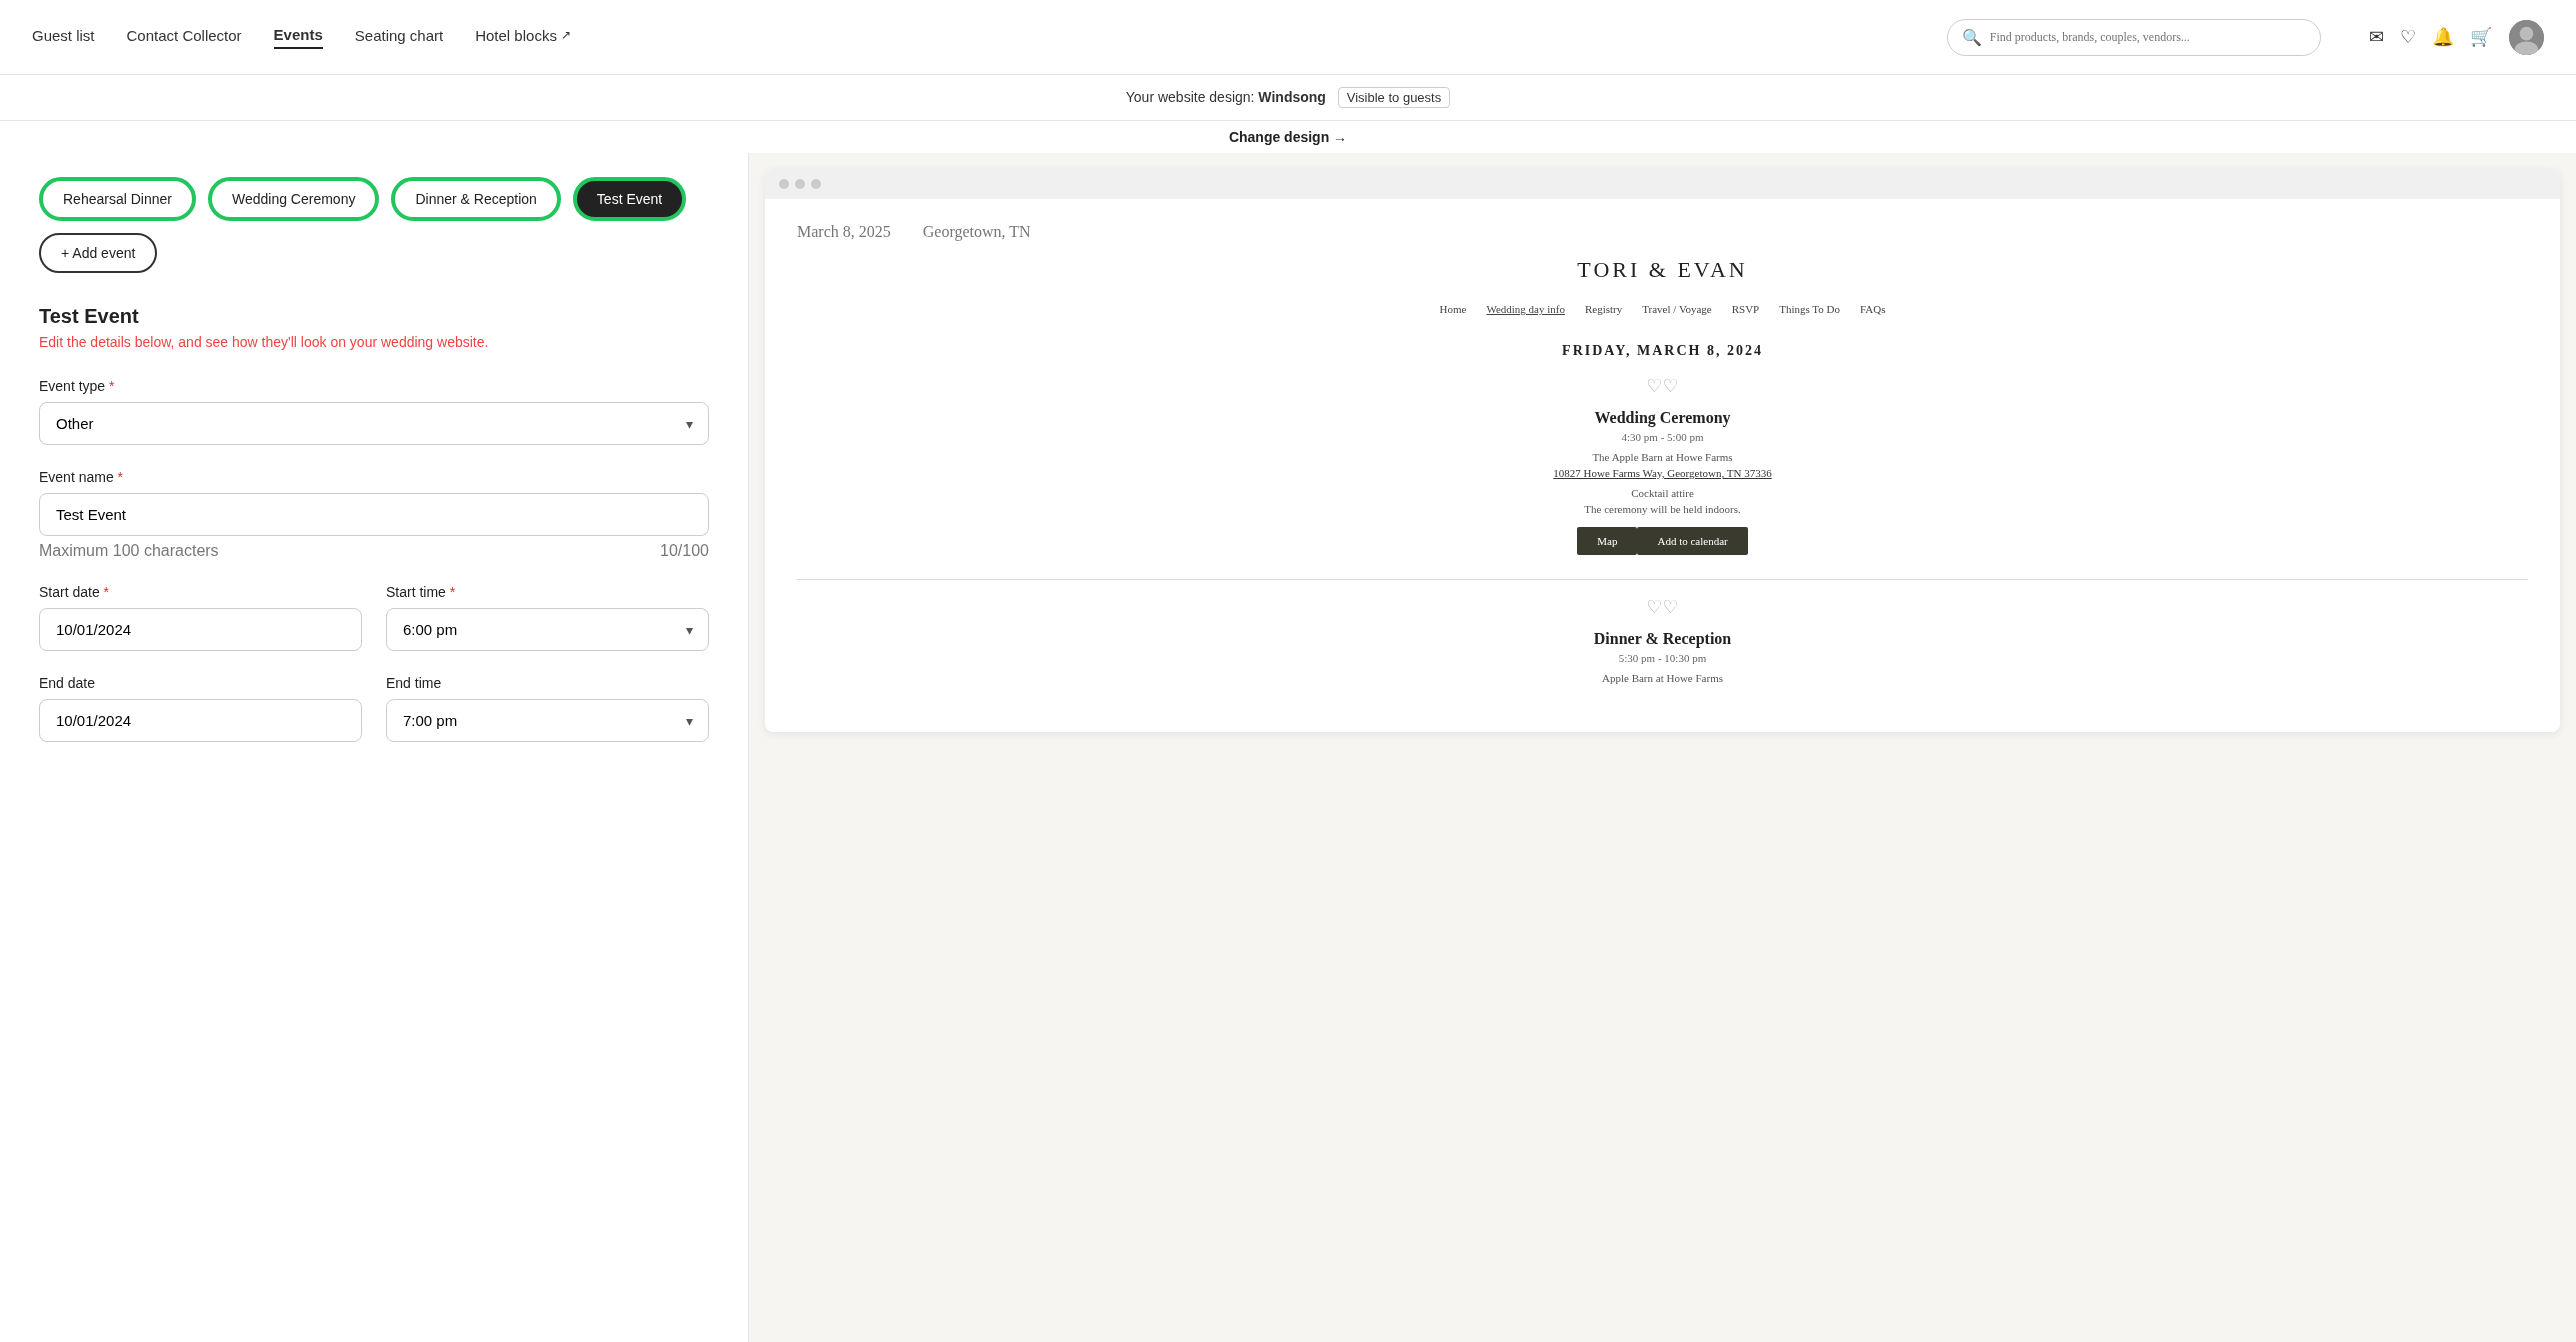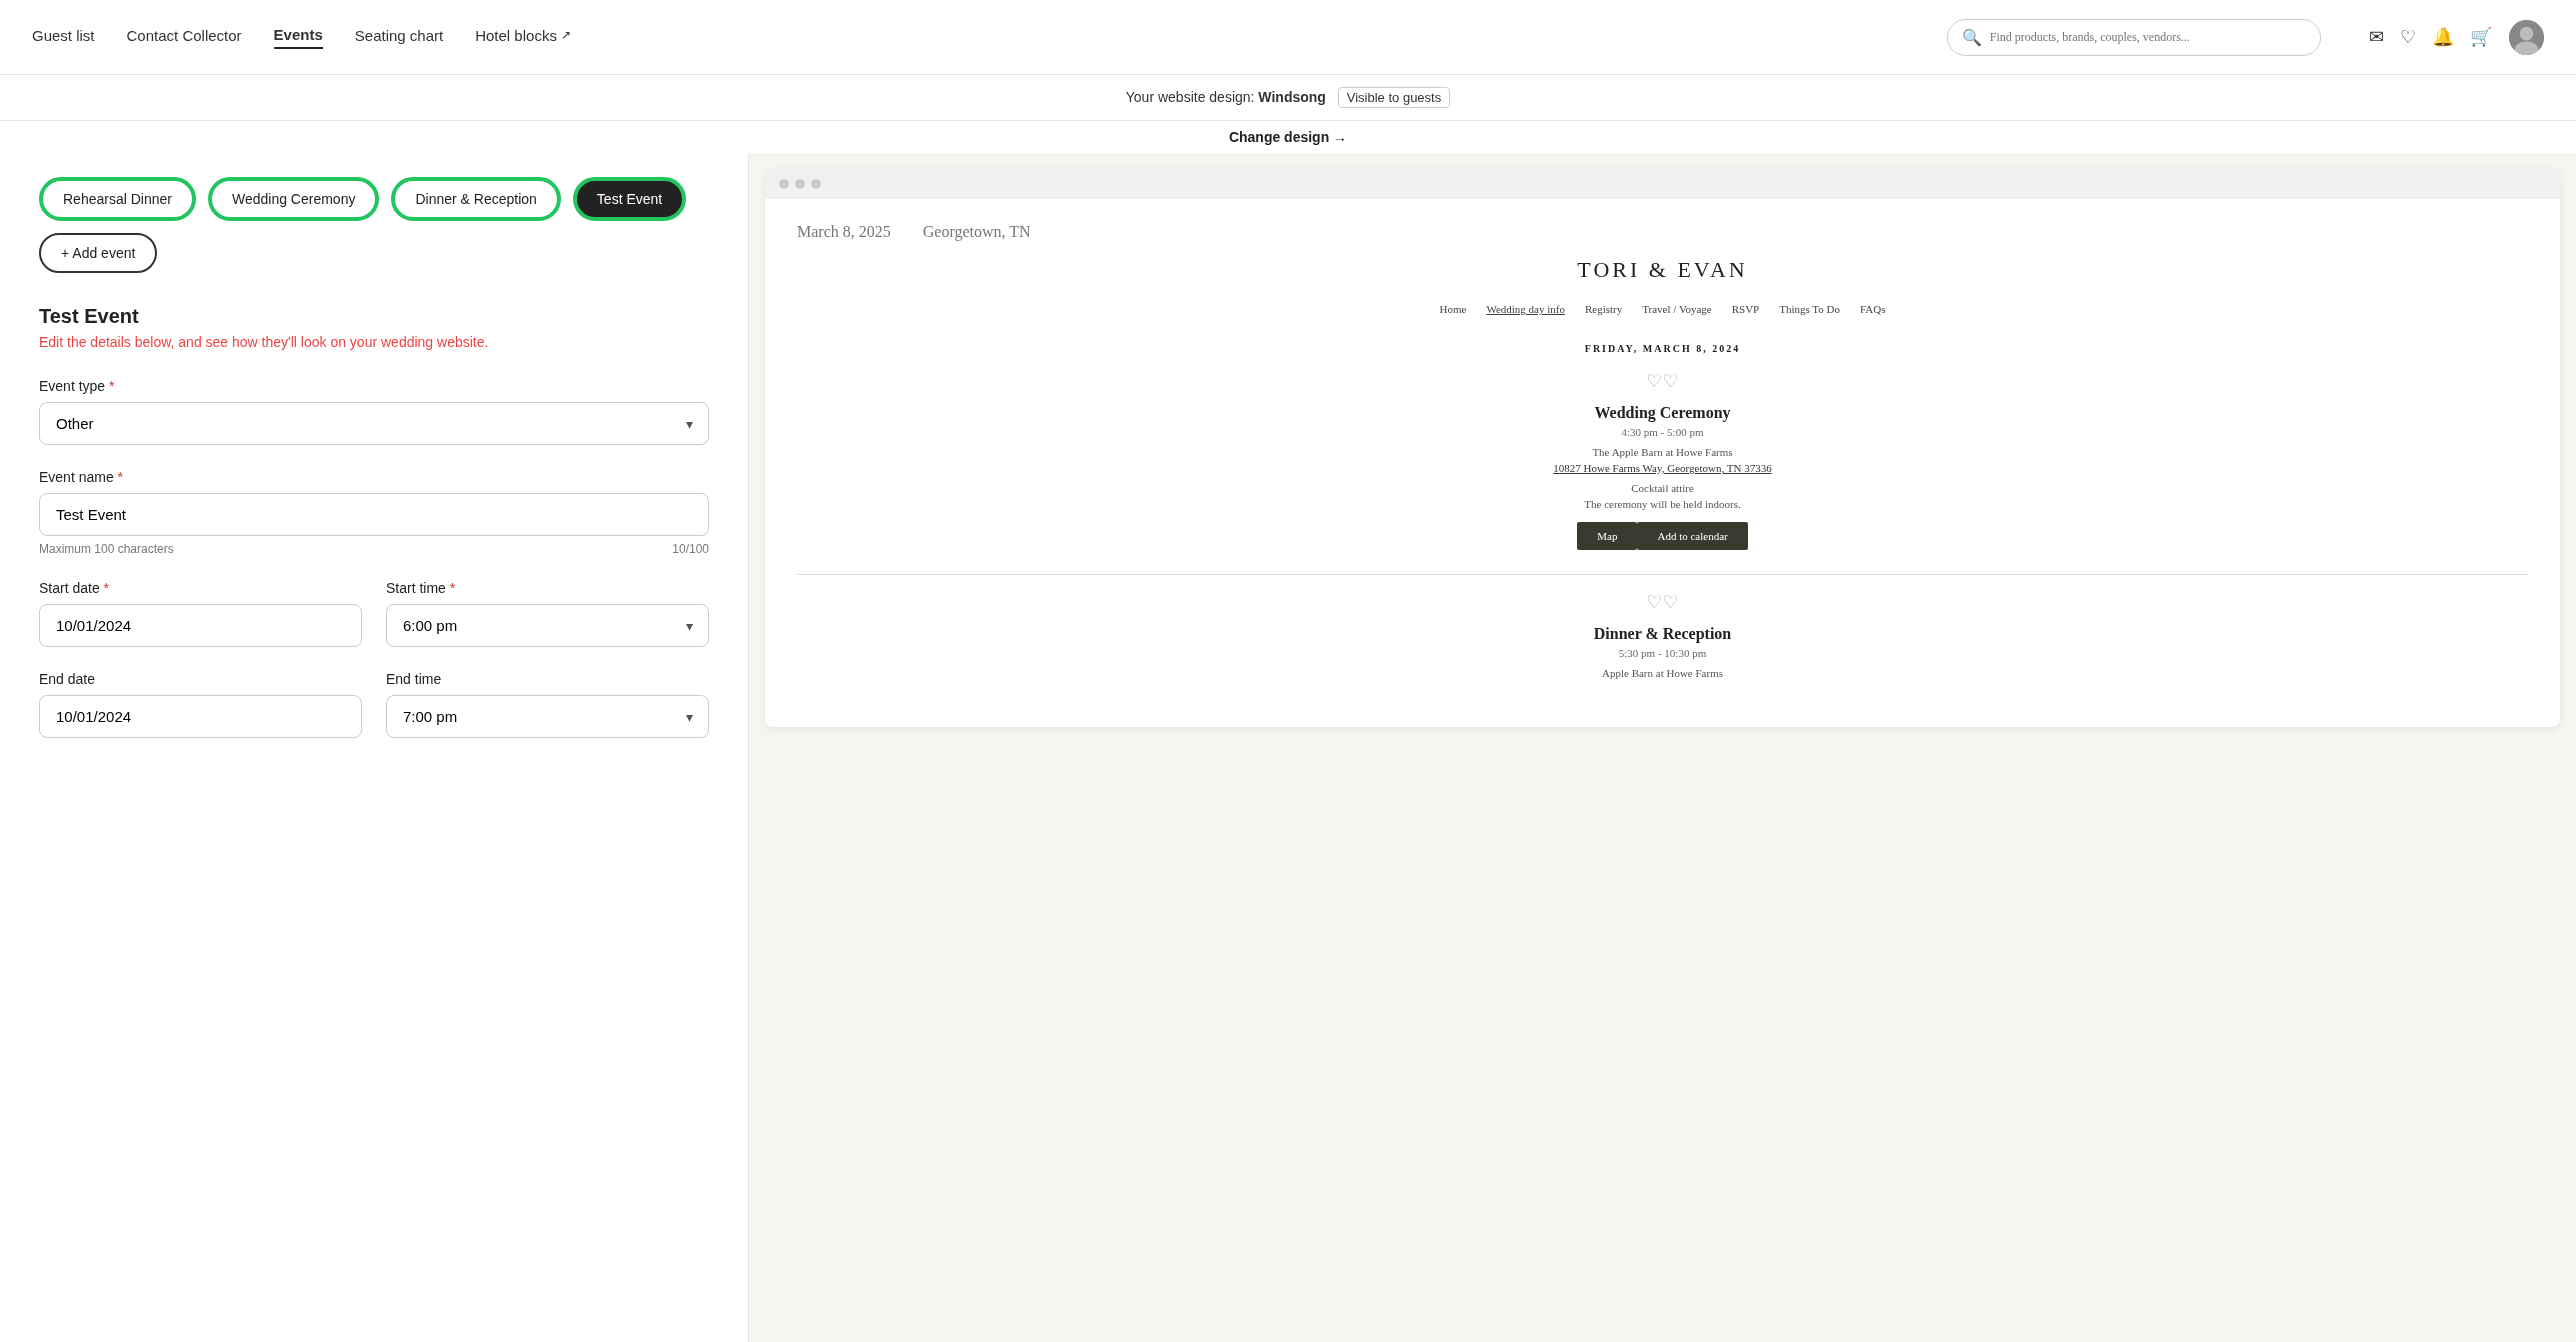--- a/index.html
+++ b/index.html
@@ -178,21 +178,21 @@
       border: 1px solid #ccc;
       border-radius: 8px;
       font-size: 15px;
       outline: none;
     }
 
     .char-count-row {
       display: flex;
       justify-content: space-between;
       margin-top: 6px;
-      font-size: 12px;
+      font-size: 16px;
       color: #777;
     }
 
     .form-row { display: flex; gap: 24px; }
     .form-col { flex: 1; }
 
     
     .right-panel {
       flex: 1;
       overflow-y: auto;
@@ -242,21 +242,21 @@
       gap: 20px;
       font-size: 11px;
       color: #444;
       margin-bottom: 28px;
       border-bottom: none;
     }
     .preview-nav span { cursor: pointer; }
     .preview-nav .active-nav { text-decoration: underline; }
     .preview-event-date {
       text-align: center;
-      font-size: 10px;
+      font-size: 14px;
       letter-spacing: 2px;
       font-weight: 700;
       margin-bottom: 16px;
     }
     .preview-hearts {
       text-align: center;
       font-size: 18px;
       color: #aaa;
       margin-bottom: 12px;
     }

